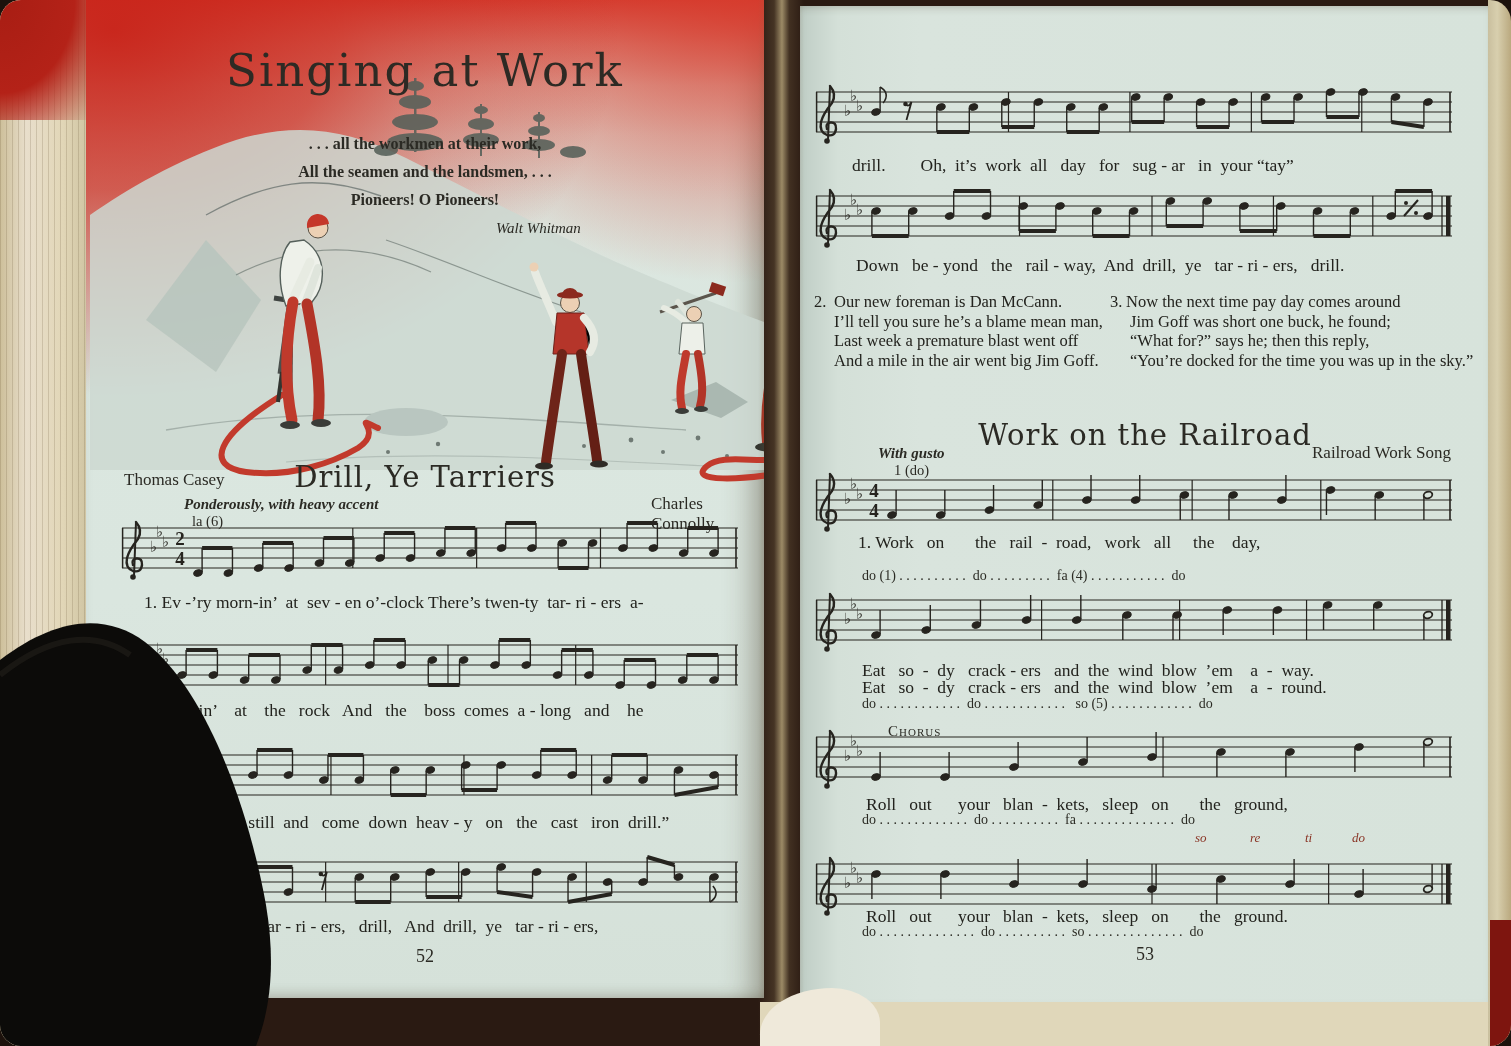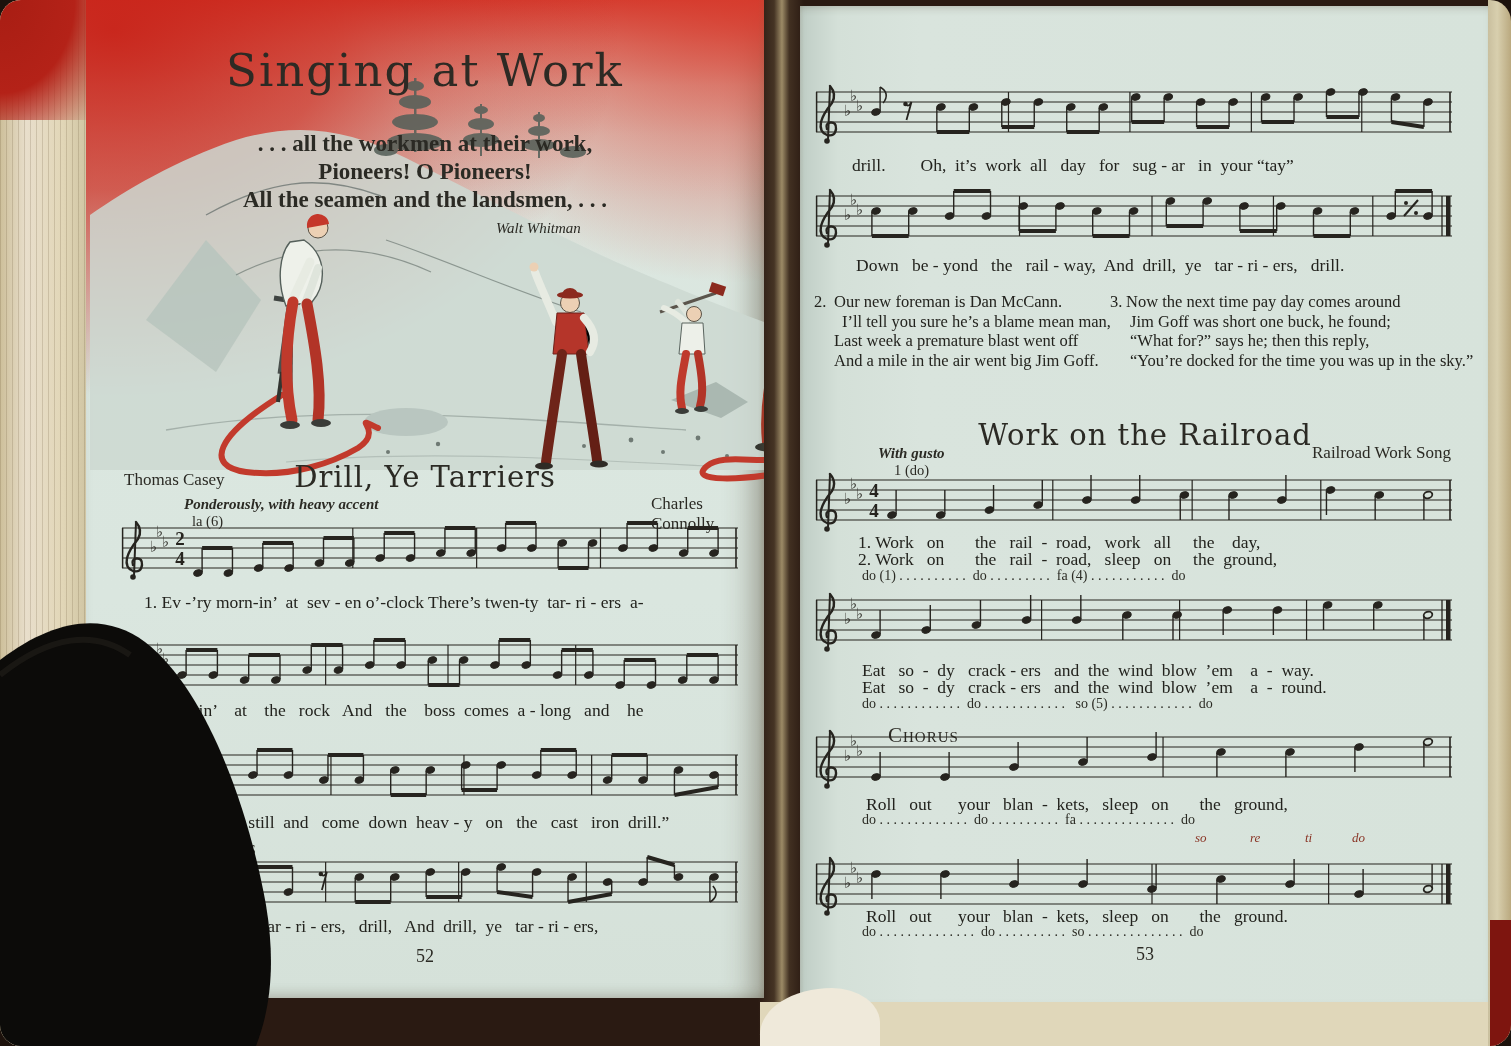--- a/index.html
+++ b/index.html
@@ -32,29 +32,29 @@
   #torn-corner{left:760px;top:988px;width:120px;height:58px;background:#efe9da;
     border-radius:60% 40% 10% 10%/80% 60% 0 0;}
   
   #red-wash{left:0;top:0;width:678px;height:500px;
     background:
       radial-gradient(ellipse at 4% 6%, rgba(200,35,25,.95) 0%, rgba(205,45,33,.75) 24%, rgba(210,60,45,0) 55%),
       radial-gradient(ellipse at 96% 0%, rgba(215,60,45,.8) 0%, rgba(215,70,55,0) 40%),
       linear-gradient(180deg, rgba(212,48,36,.92) 0%, rgba(218,70,55,.55) 9%, rgba(228,110,90,.28) 17%, rgba(238,160,140,.12) 27%, rgba(240,180,160,0) 40%);}
   
   .booktitle{font-family:"DejaVu Serif",serif;font-weight:400;letter-spacing:2px;font-size:45px;color:#2d2a24;}
-  .quote{font-weight:700;font-size:23px;line-height:28px;color:#2b2a24;text-align:center;}
+  .quote{font-weight:700;font-size:16px;line-height:28px;color:#2b2a24;text-align:center;}
   .attrib{font-style:italic;font-size:15px;color:#2b2a24;}
   .songtitle{font-family:"DejaVu Serif",serif;font-size:29px;letter-spacing:1px;color:#2b2a24;text-align:center;}
   .credit{font-size:17px;color:#2b2a24;}
   .tempo{font-style:italic;font-weight:700;font-size:15px;color:#2b2a24;}
   .keyhint{font-size:14.5px;color:#2b2a24;}
   .lyric{font-size:17.5px;white-space:pre;color:#23231e;}
   .solf{font-size:14px;white-space:pre;color:#2b2b24;font-family:Liberation Serif, serif;}
-  .choruslbl{font-variant:small-caps;font-size:21px;letter-spacing:1px;color:#2b2a24;}
+  .choruslbl{font-variant:small-caps;font-size:15px;letter-spacing:1px;color:#2b2a24;}
   .pagenum{font-size:18px;text-align:center;color:#2b2a24;}
   .verse-line{font-size:16.5px;line-height:19.5px;color:#23231e;}
   .solf-above{font-style:italic;font-size:13px;color:#8a3526;text-align:right;}
   .staff svg{display:block;}
 </style>
 </head>
 <body>
 
 <div id="photo" class="noselect">
 
@@ -162,22 +162,22 @@
         <path d="M701,320 C688,362 678,402 682,442" stroke="#a93324" stroke-width="12" stroke-linecap="round"></path>
         <path d="M729,324 C731,366 735,406 731,444" stroke="#9c2d20" stroke-width="12" stroke-linecap="round"></path>
         <ellipse cx="680" cy="447" rx="11" ry="4.4" fill="#33352f"></ellipse>
           <ellipse cx="732" cy="449" rx="11" ry="4.4" fill="#33352f"></ellipse>
       </g>
     </svg>
 
     <div class="abs booktitle" style="left:0;top:44px;width:678px;text-align:center">Singing at Work</div>
     <div class="abs" style="left:0;top:130px;width:700px;">
       <div class="quote" style="width:678px">. . . all the workmen at their work,</div>
+      <div class="quote" style="width:678px">All the seamen and the landsmen, . . .</div>
       <div class="quote" style="width:678px">Pioneers!  O Pioneers!</div>
-      <div class="quote" style="width:678px">All the seamen and the landsmen, . . .</div>
     </div>
     <div class="abs attrib" style="left:410px;top:220px">Walt Whitman</div>
 
     <div class="abs credit" style="left:38px;top:470px">Thomas Casey</div>
     <div class="abs songtitle" style="left:0;top:460px;width:678px">Drill, Ye Tarriers</div>
     <div class="abs credit" style="left:565px;top:494px">Charles Connolly</div>
     <div class="abs tempo" style="left:98px;top:496px">Ponderously, with heavy accent</div>
     <div class="abs keyhint" style="left:106px;top:513px">la (6)</div>
 
     <div class="abs staff" style="left:34px;top:508px;width:620px;height:80px">
@@ -586,21 +586,21 @@
           <line x1="618.1" y1="39" x2="618.1" y2="15" stroke="#26241f" stroke-width="1.4"></line>
           <line x1="581.3" y1="15" x2="618.1" y2="15" stroke="#26241f" stroke-width="4"></line>
         </svg>
       </div>
     <div class="abs lyric" style="left:56px;top:249px">Down   be - yond   the   rail - way,  And  drill,  ye   tar - ri - ers,   drill.</div>
 
     <div class="abs" style="left:14px;top:286px;width:660px">
       <div class="abs" style="left:0;top:0">
         <span class="abs verse-line" style="left:0;top:0">2.</span>
         <div class="verse-line" style="margin-left:20px">Our new foreman is Dan McCann.</div>
-        <div class="verse-line" style="margin-left:28px">I’ll tell you sure he’s a blame mean man,</div>
+        <div class="verse-line" style="margin-left:20px">I’ll tell you sure he’s a blame mean man,</div>
         <div class="verse-line" style="margin-left:20px">Last week a premature blast went off</div>
         <div class="verse-line" style="margin-left:20px">And a mile in the air went big Jim Goff.</div>
       </div>
       <div class="abs" style="left:296px;top:0">
         <span class="abs verse-line" style="left:0;top:0">3.</span>
         <div class="verse-line" style="margin-left:16px">Now the next time pay day comes around</div>
         <div class="verse-line" style="margin-left:20px">Jim Goff was short one buck, he found;</div>
         <div class="verse-line" style="margin-left:20px">“What for?” says he; then this reply,</div>
         <div class="verse-line" style="margin-left:20px">“You’re docked for the time you was up in the sky.”</div>
       </div>
@@ -653,21 +653,20 @@
           <line x1="471.91818181818184" y1="39" x2="471.91818181818184" y2="15" stroke="#26241f" stroke-width="1.4"></line>
           <ellipse cx="516.5454545454545" cy="30" rx="4.4" ry="3.2" transform="rotate(-18 516.5454545454545 30)" fill="#26241f" stroke="#26241f" stroke-width="1"></ellipse>
           <line x1="512.4454545454545" y1="31" x2="512.4454545454545" y2="55" stroke="#26241f" stroke-width="1.4"></line>
           <ellipse cx="565.2727272727273" cy="35" rx="4.4" ry="3.2" transform="rotate(-18 565.2727272727273 35)" fill="#26241f" stroke="#26241f" stroke-width="1"></ellipse>
           <line x1="561.1727272727272" y1="36" x2="561.1727272727272" y2="60" stroke="#26241f" stroke-width="1.4"></line>
           <ellipse cx="614" cy="35" rx="4.4" ry="3.2" transform="rotate(-18 614 35)" fill="none" stroke="#26241f" stroke-width="1.8"></ellipse>
           <line x1="609.9" y1="36" x2="609.9" y2="60" stroke="#26241f" stroke-width="1.4"></line>
         </svg>
       </div>
     <div class="abs lyric" style="left:58px;top:526px">1. Work   on       the   rail  -  road,   work   all     the    day,</div>
-    <div class="abs lyric" style="left:58px;top:543px">2. Work   on       the   rail  -  road,   sleep   on     the  ground,</div>
     <div class="abs solf" style="left:62px;top:562px">do (1) . . . . . . . . . .  do . . . . . . . . .  fa (4) . . . . . . . . . . .  do</div>
 
     <div class="abs staff" style="left:14px;top:574px;width:640px;height:80px">
         <svg width="640" height="80" viewBox="0 0 640 80">
           <line x1="2" y1="20" x2="638" y2="20" stroke="#26241f" stroke-width="1.1"></line>
           <line x1="2" y1="30" x2="638" y2="30" stroke="#26241f" stroke-width="1.1"></line>
           <line x1="2" y1="40" x2="638" y2="40" stroke="#26241f" stroke-width="1.1"></line>
           <line x1="2" y1="50" x2="638" y2="50" stroke="#26241f" stroke-width="1.1"></line>
           <line x1="2" y1="60" x2="638" y2="60" stroke="#26241f" stroke-width="1.1"></line>
           <line x1="2.6" y1="20" x2="2.6" y2="60" stroke="#26241f" stroke-width="1.5"></line>

